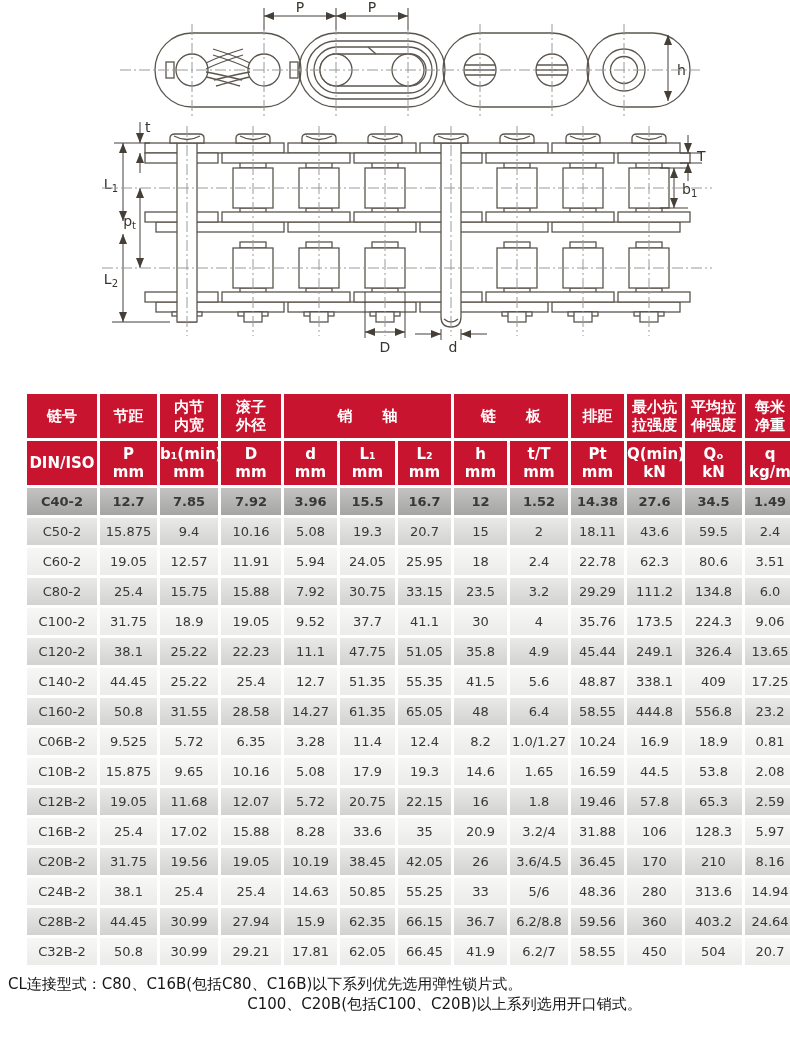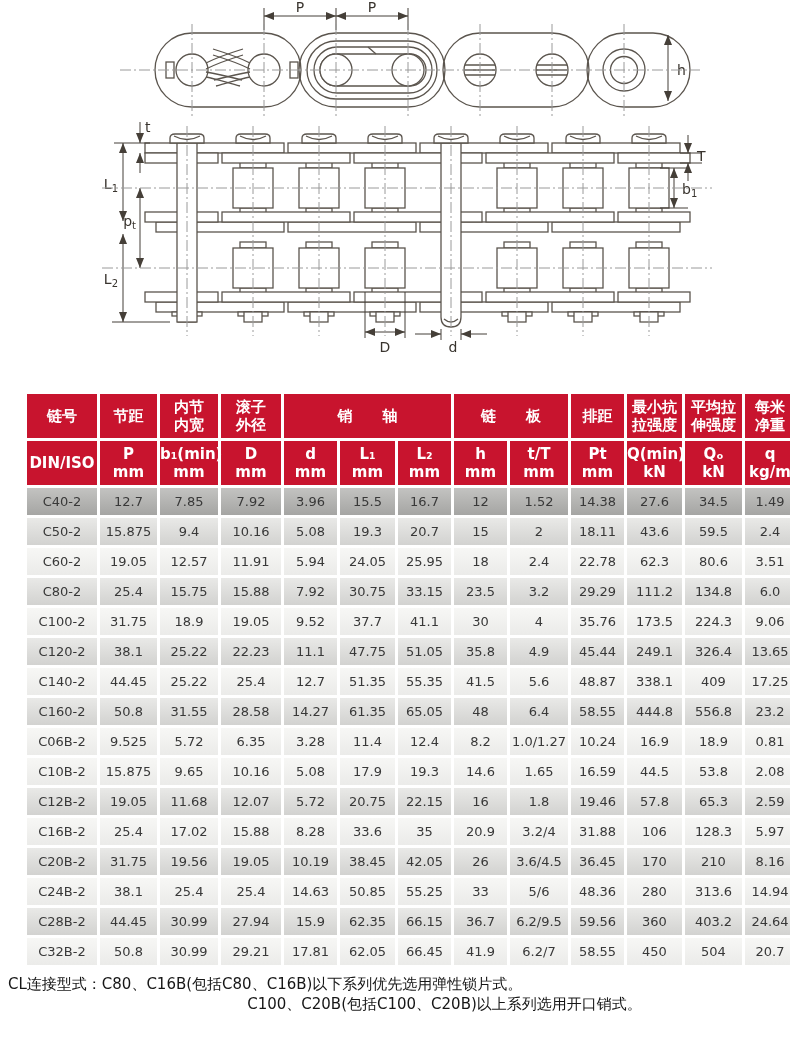--- a/index.html
+++ b/index.html
@@ -21,21 +21,21 @@
   }
   table.spec th{
     background:#c8142e;color:#ffffff;text-align:center;vertical-align:middle;
     font-size:15px;font-weight:bold;white-space:pre-line;line-height:1.2;
     padding:2px 0;height:40px;
   }
   table.spec td{
     text-align:center;vertical-align:middle;font-size:13px;color:#383838;
     height:27px;padding:0;overflow:hidden;white-space:nowrap;
   }
-  tr.row-first td{background:linear-gradient(180deg,#c3c3c1,#a5a5a3);}
+  tr.row-first td{background:linear-gradient(180deg,#c3c3c1,#a5a5a3);font-weight:bold;}
   tr.row-odd  td{background:linear-gradient(180deg,#e9e9e7,#d2d2d0);}
   tr.row-even td{background:linear-gradient(180deg,#f7f7f5,#ebebe9);}
   .footnote{margin:6px 8px 16px 8px;font-size:15px;line-height:1.35;color:#161616;}
   .footnote .line2{padding-left:99px;text-align:center;}
 </style>
 </head>
 <body>
 
 <div class="diagram-wrap">
 <svg width="790" height="384" viewBox="0 0 790 384" xmlns="http://www.w3.org/2000/svg">
@@ -509,21 +509,21 @@
       </tr>
       <tr class="row-odd">
         <td>C28B-2</td>
         <td>44.45</td>
         <td>30.99</td>
         <td>27.94</td>
         <td>15.9</td>
         <td>62.35</td>
         <td>66.15</td>
         <td>36.7</td>
-        <td>6.2/9.5</td>
+        <td>6.2/8.8</td>
         <td>59.56</td>
         <td>360</td>
         <td>403.2</td>
         <td>24.64</td>
       </tr>
       <tr class="row-even">
         <td>C32B-2</td>
         <td>50.8</td>
         <td>30.99</td>
         <td>29.21</td>

